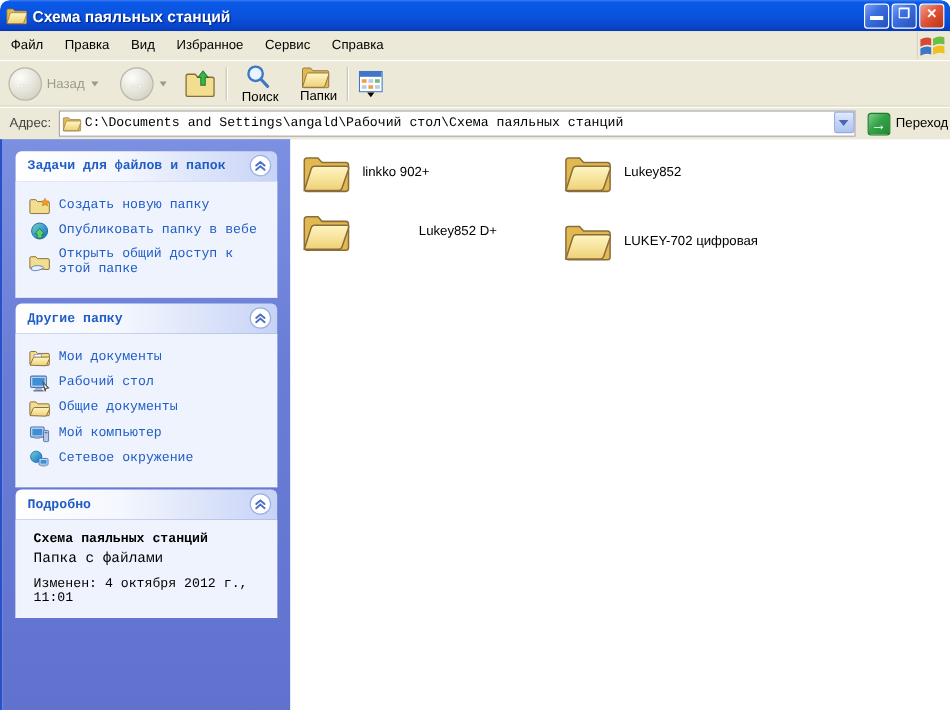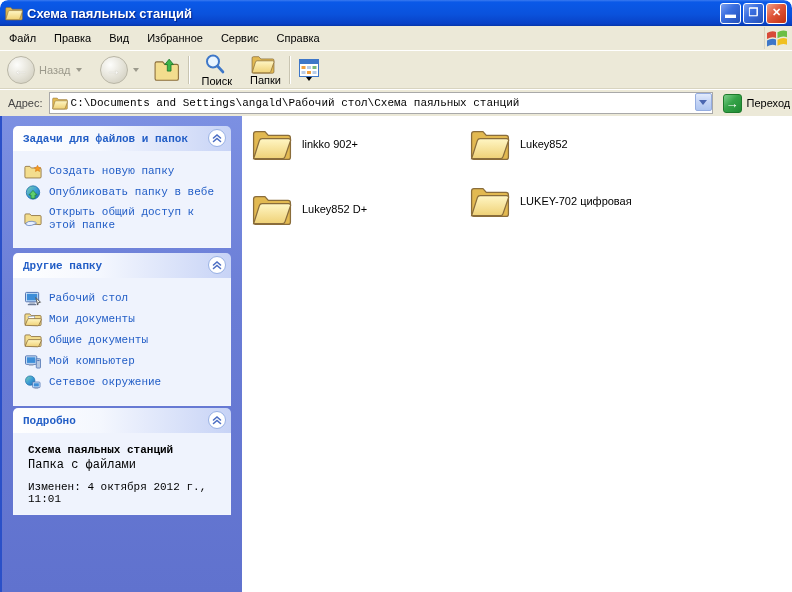--- a/index.html
+++ b/index.html
@@ -311,30 +311,30 @@
         <div class="panelheader">
           <span class="paneltitle">Другие папку</span>
           <div class="chevbtn">
             <svg width="12" height="12">
                 <use href="#sym-chevup"></use>
               </svg>
           </div>
         </div>
         <div class="panelbody">
           <div class="tasklink">
+            <svg class="ticon" width="18" height="15">
+                <use href="#sym-mydocs"></use>
+              </svg>
+            <span class="txt">Мои документы</span>
+          </div>
+          <div class="tasklink">
             <svg class="ticon" width="17" height="15">
                 <use href="#sym-desktop"></use>
               </svg>
             <span class="txt">Рабочий стол</span>
-          </div>
-          <div class="tasklink">
-            <svg class="ticon" width="18" height="15">
-                <use href="#sym-mydocs"></use>
-              </svg>
-            <span class="txt">Мои документы</span>
           </div>
           <div class="tasklink">
             <svg class="ticon" width="18" height="15">
                 <use href="#sym-sharedocs"></use>
               </svg>
             <span class="txt">Общие документы</span>
           </div>
           <div class="tasklink">
             <svg class="ticon" width="17" height="16">
                 <use href="#sym-mycomputer"></use>
@@ -374,21 +374,21 @@
             <use href="#sym-folder"></use>
           </svg>
         <span class="fname">linkko 902+</span>
       </div>
       <div class="tile" style="left:228px;top:4px;">
         <svg class="bigicon">
             <use href="#sym-folder"></use>
           </svg>
         <span class="fname">Lukey852</span>
       </div>
-      <div class="tile" style="left:10px;top:69px;">
+      <div class="tile" style="left:10px;top:53px;gap:47px;">
         <svg class="bigicon">
             <use href="#sym-folder"></use>
           </svg>
         <span class="fname">Lukey852 D+</span>
       </div>
       <div class="tile" style="left:228px;top:61px;">
         <svg class="bigicon">
             <use href="#sym-folder"></use>
           </svg>
         <span class="fname">LUKEY-702 цифровая</span>

